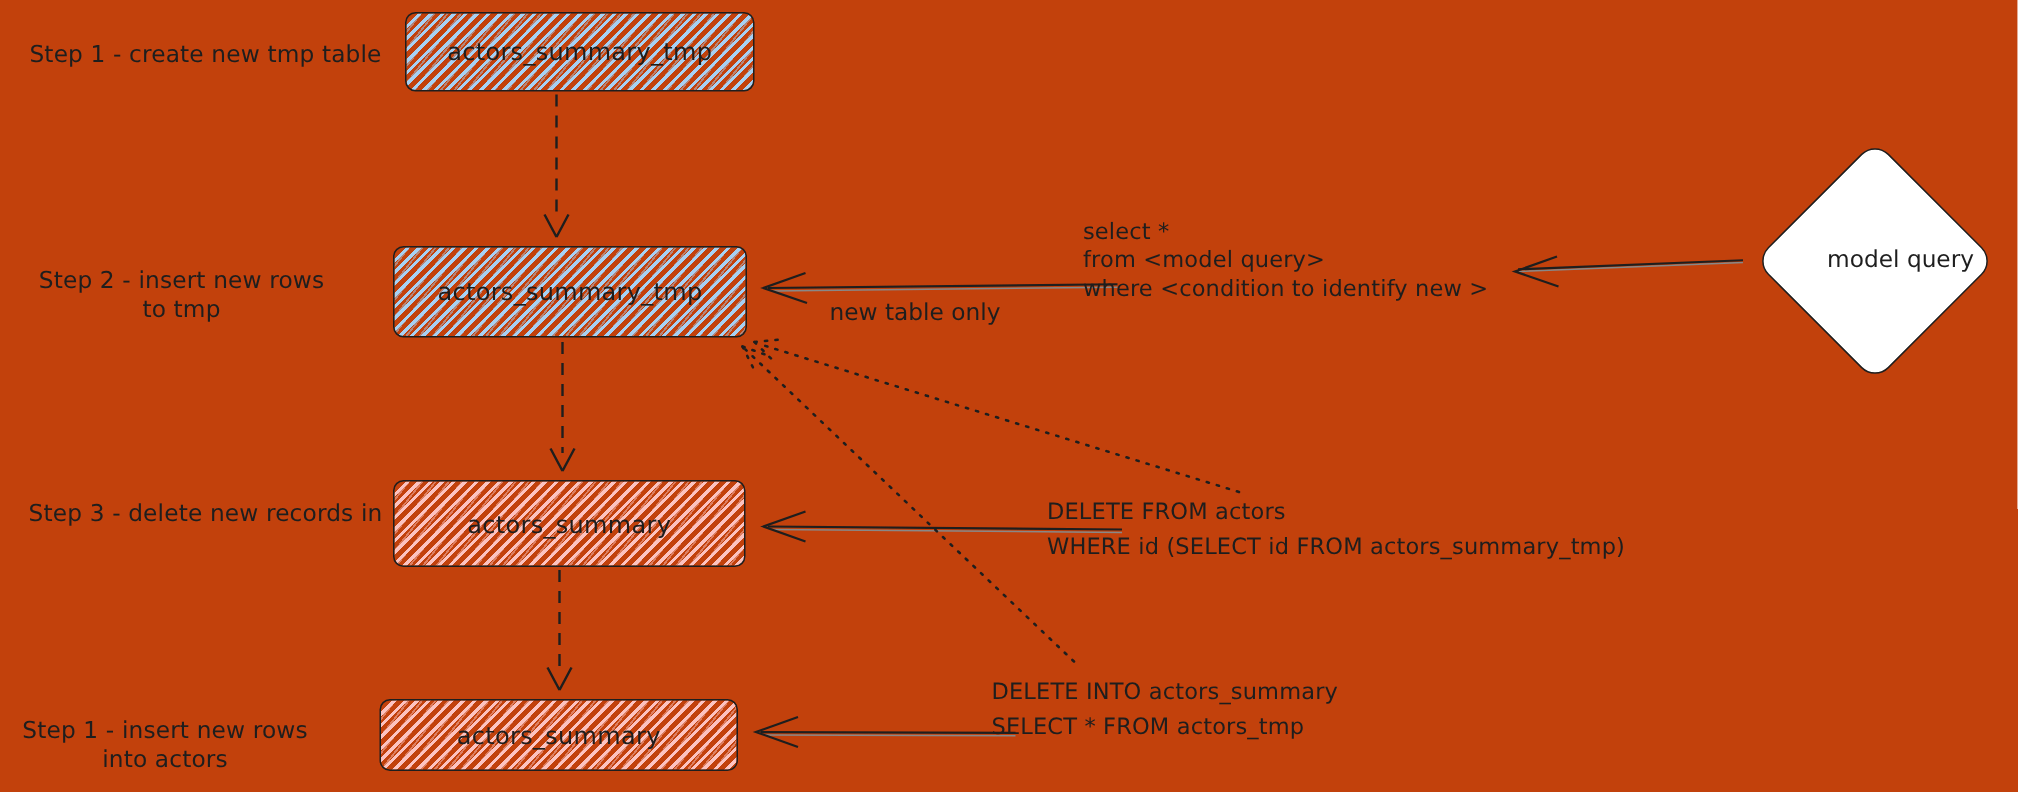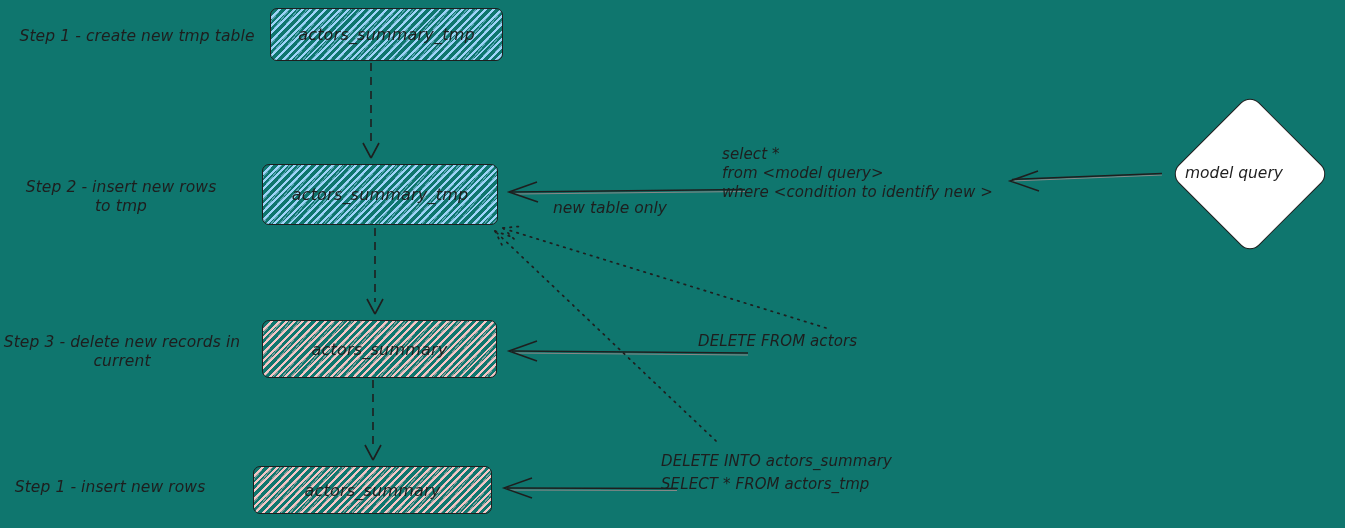--- a/index.html
+++ b/index.html
@@ -1,19 +1,19 @@
 <!DOCTYPE html>
 <html><head>
 <meta charset="utf-8">
 <style>
   * { margin:0; padding:0; box-sizing:border-box; }
   html,body { background:#fff; }
   .canvas {
-    position:relative; width:1345px; height:528px; background:#0f766e;
-    font-family:"DejaVu Sans", sans-serif; color:#1e1e1e; overflow:hidden;font-style:italic;
+    position:relative; width:1345px; height:528px; background:#c2410c;
+    font-family:"DejaVu Sans", sans-serif; color:#1e1e1e; overflow:hidden;
   }
   svg.arrows { position:absolute; left:0; top:0; pointer-events:none; }
 
   .node {
     position:absolute; border:1.6px solid #1e1e1e; border-radius:7px;
     display:flex; align-items:center; justify-content:center;
     font-size:16px; letter-spacing:0.2px;
   }
   .node.blue {
     background:
@@ -38,21 +38,21 @@
   .freelabel {
     position:absolute; font-size:15.5px; white-space:nowrap;
   }
 
   .diamond {
     position:absolute; left:1193px; top:117px; width:114px; height:114px;
     border:1.6px solid #1e1e1e; border-radius:13px;
     transform:rotate(45deg); background:#fff;
   }
   .diamond-label {
-    position:absolute; left:1185px; top:164px; width:131px; text-align:left;
+    position:absolute; left:1185px; top:164px; width:131px; text-align:right;
     font-size:15.5px;
   }
 </style>
 </head>
 <body>
 
 <div class="canvas">
 
   <svg class="arrows" width="1345" height="528" viewBox="0 0 1345 528">
 
@@ -110,27 +110,27 @@
 
   <div class="steplabel" style="left:8px; top:27px; width:258px;">
     <div>Step 1 - create new tmp table</div>
   </div>
 
   <div class="steplabel" style="left:15px; top:178px; width:212px;">
     <div>Step 2 - insert new rows</div>
     <div>to tmp</div>
   </div>
 
-  <div class="steplabel" style="left:2px; top:333px; width:240px;">
+  <div class="steplabel" style="left:17px; top:333px; width:240px;">
     <div>Step 3 - delete new records in</div>
-    <div>current</div>
   </div>
 
   <div class="steplabel" style="left:10px; top:478px; width:200px;">
     <div>Step 1 - insert new rows</div>
+    <div>into actors</div>
   </div>
 
   <div class="node blue" style="left:270px; top:8px; width:233px; height:53px;">
     <span>actors_summary_tmp</span>
   </div>
 
   <div class="node blue" style="left:262px; top:164px; width:236px; height:61px;">
     <span>actors_summary_tmp</span>
   </div>
 
@@ -148,20 +148,21 @@
   <div class="sqltext" style="left:722px; top:145px; width:300px; line-height:19px;">
     <div>select *</div>
     <div>from &lt;model query&gt;</div>
     <div>where &lt;condition to identify new &gt;</div>
   </div>
 
   <div class="freelabel" style="left:553px; top:199px;">new table only</div>
 
   <div class="sqltext" style="left:676px; top:330px; width:400px; line-height:23px;margin-left:22px;">
     <div>DELETE FROM actors</div>
+    <div>WHERE id (SELECT id FROM actors_summary_tmp)</div>
   </div>
 
   <div class="sqltext" style="left:661px; top:450px; width:300px; line-height:23px;">
     <div>DELETE INTO actors_summary</div>
     <div>SELECT * FROM actors_tmp</div>
   </div>
 
 </div>
 
 </body></html>

